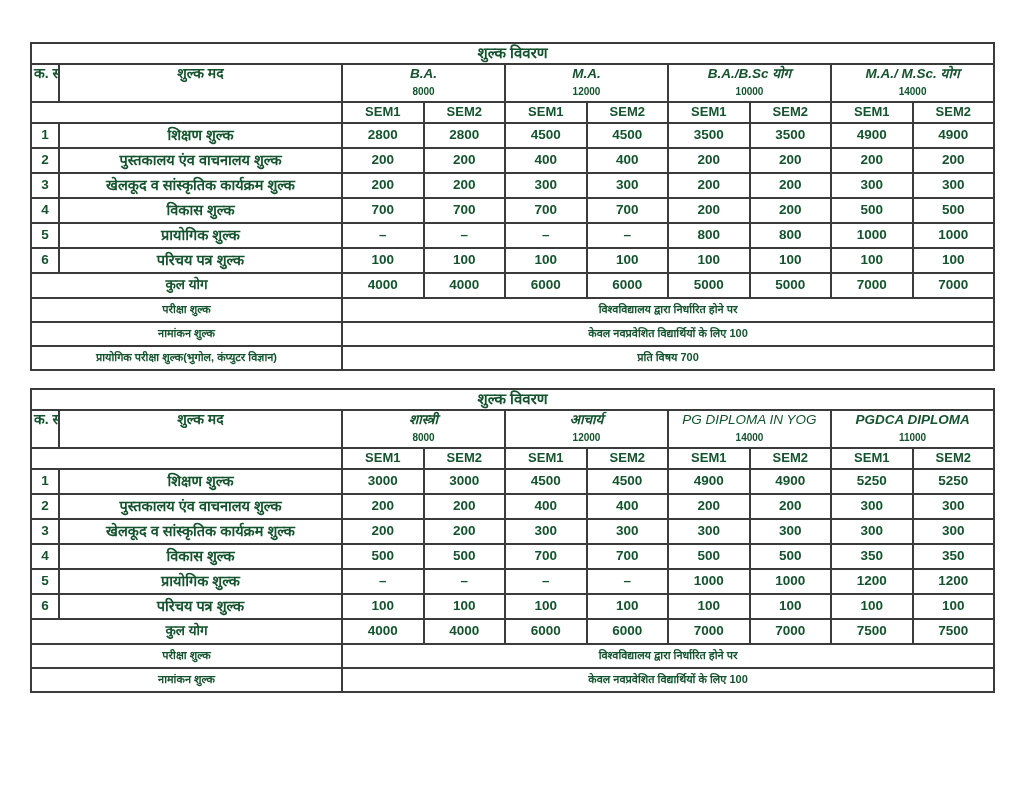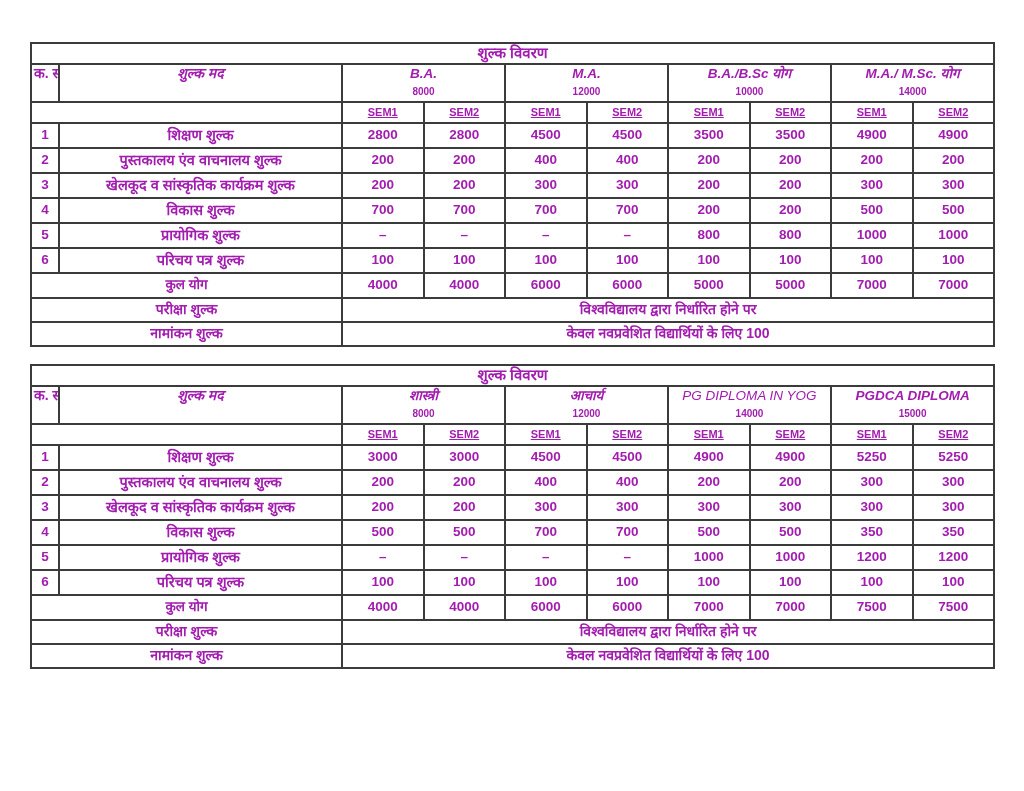--- a/index.html
+++ b/index.html
@@ -14,52 +14,52 @@
     background: #ffffff;
     box-sizing: border-box;
     padding: 42px 31px 0 30px;
     overflow: hidden;
   }
   table.fee-table {
     border-collapse: collapse;
     table-layout: fixed;
     width: 963px;
     margin-bottom: 17px;
-    color: #a21caf;
+    color: #14532d;
   }
   table.fee-table td {
     border: 2px solid #3b3b3b;
     text-align: center;
     vertical-align: middle;
     font-weight: bold;
     padding: 0 2px;
     line-height: 1.25;
     overflow: hidden;
     white-space: nowrap;
   }
   tr.r-title td { height: 19px; font-size: 15px; }
   tr.r-prog  td { height: 36px; font-size: 14px; vertical-align: middle; }
   tr.r-prog  td.hdr-left { vertical-align: top; }
-  tr.r-sem   td { height: 19px; font-size: 11px; text-decoration: underline; }
+  tr.r-sem   td { height: 19px; font-size: 13px; }
   tr.r-data  td { height: 23px; font-size: 13.5px; }
-  tr.r-foot  td { height: 22px; font-size: 14px; }
+  tr.r-foot  td { height: 22px; font-size: 11px; }
   td.item {
     text-align: left;
     padding-left: 8px;
     font-size: 14.5px;
   }
   td.serial { font-size: 13.5px; }
   td.serial-hdr {
     font-size: 14.5px;
     white-space: pre-line;
     text-align: left;
     padding-left: 4px;
     line-height: 1.3;
   }
-  td.item-hdr { font-size: 14.5px; font-style: italic; }
+  td.item-hdr { font-size: 14.5px; }
   .prog-name { font-size: 13.5px; line-height: 18px; font-style: italic; }
   .prog-amt  { font-size: 10px; line-height: 18px; }
   td.wt-normal .prog-name { font-weight: normal; }
   tr.r-data td.item { font-size: 14.5px; border-radius: 12px; }
   td.total-label { font-size: 15px; margin-top: 23px; }
   td.footer-label, td.footer-value { font-size: 14.5px; }
 </style>
 </head>
 <body>
 
@@ -197,20 +197,24 @@
           <td>7000</td>
         </tr>
         <tr class="r-foot">
           <td class="footer-label" colspan="2">परीक्षा शुल्क</td>
           <td class="footer-value" colspan="8">विश्वविद्यालय द्वारा निर्धारित होने पर</td>
         </tr>
         <tr class="r-foot">
           <td class="footer-label" colspan="2">नामांकन शुल्क</td>
           <td class="footer-value" colspan="8">केवल नवप्रवेशित विद्यार्थियों के लिए 100</td>
         </tr>
+        <tr class="r-foot">
+          <td class="footer-label" colspan="2">प्रायोगिक परीक्षा शुल्क(भुगोल, कंप्युटर विज्ञान)</td>
+          <td class="footer-value" colspan="8">प्रति विषय 700</td>
+        </tr>
       </tbody>
     </table>
     <table class="fee-table">
       <colgroup>
         <col style="width: 28px;">
         <col style="width: 283px;">
         <col style="width: 81.5px;">
         <col style="width: 81.5px;">
         <col style="width: 81.5px;">
         <col style="width: 81.5px;">
@@ -234,21 +238,21 @@
           <td colspan="2">
             <div class="prog-name">आचार्य</div>
             <div class="prog-amt">12000</div>
           </td>
           <td class="wt-normal" colspan="2">
             <div class="prog-name">PG DIPLOMA IN YOG</div>
             <div class="prog-amt">14000</div>
           </td>
           <td colspan="2">
             <div class="prog-name">PGDCA DIPLOMA</div>
-            <div class="prog-amt">15000</div>
+            <div class="prog-amt">11000</div>
           </td>
         </tr>
         <tr class="r-sem">
           <td colspan="2"></td>
           <td>SEM1</td>
           <td>SEM2</td>
           <td>SEM1</td>
           <td>SEM2</td>
           <td>SEM1</td>
           <td>SEM2</td>

